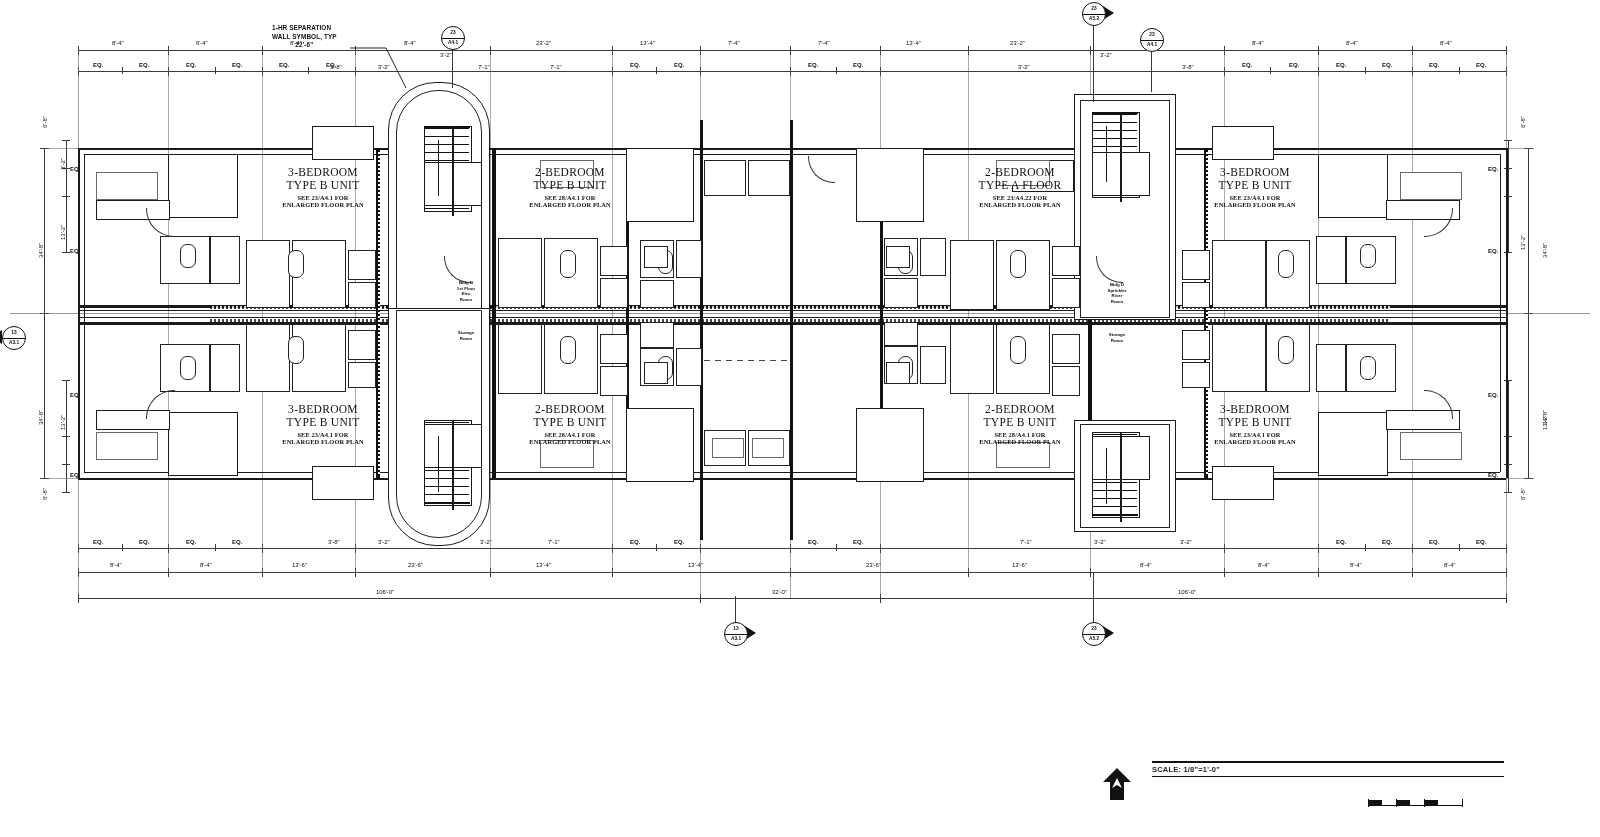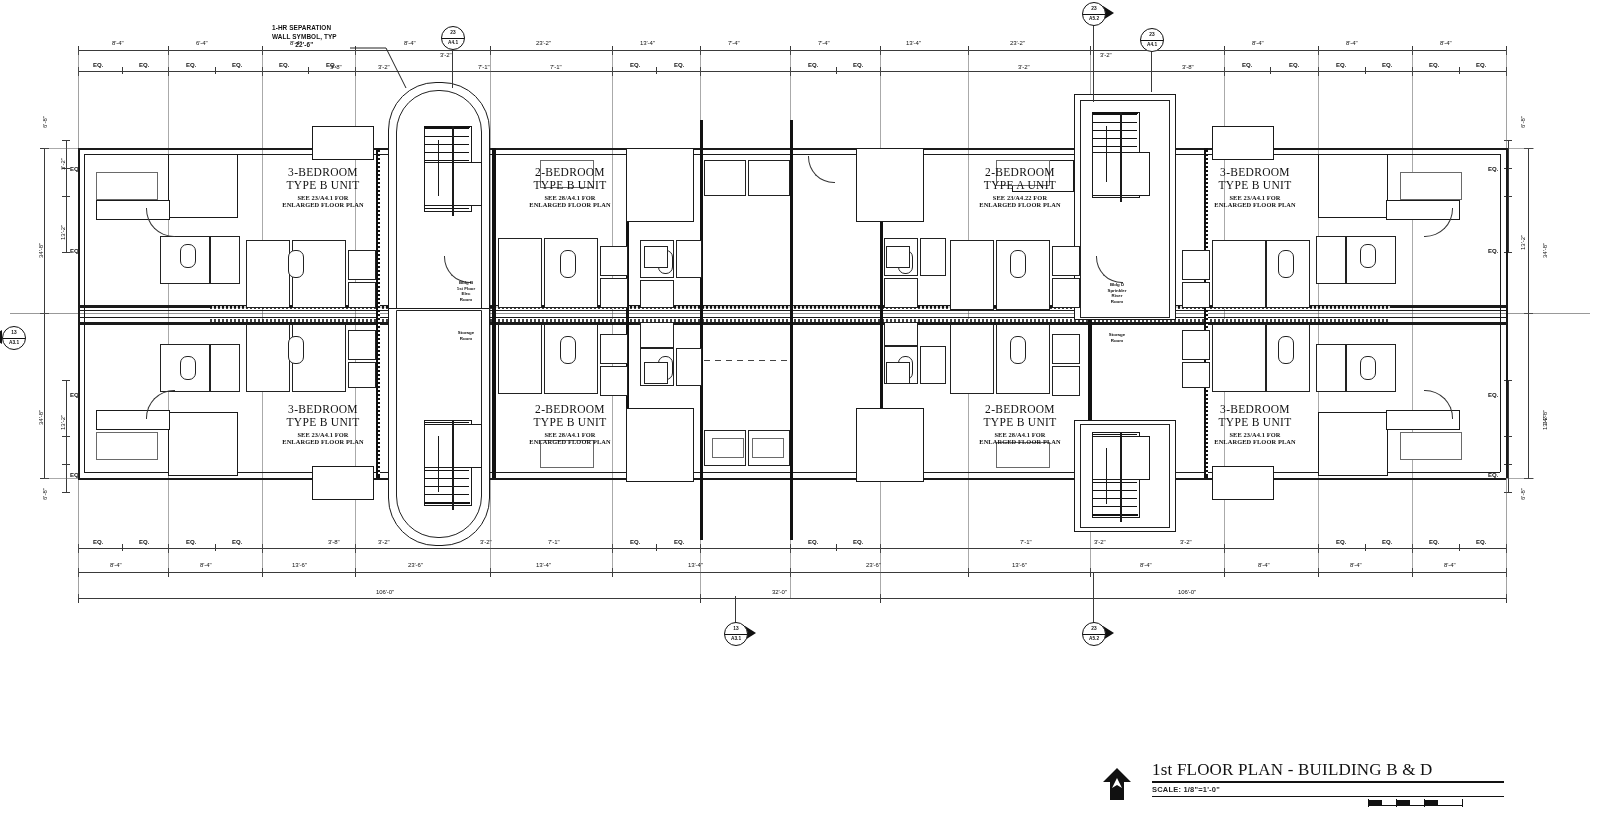--- a/index.html
+++ b/index.html
@@ -572,21 +572,21 @@
 
   <div class="unit-label" style="left:495px;top:166px;width:150px;">
     <div class="l1">2-BEDROOM</div>
     <div class="l2">TYPE B UNIT</div>
     <div class="l3">SEE 28/A4.1 FOR</div>
     <div class="l4">ENLARGED FLOOR PLAN</div>
   </div>
 
   <div class="unit-label" style="left:945px;top:166px;width:150px;">
     <div class="l1">2-BEDROOM</div>
-    <div class="l2">TYPE A UNIT</div>
+    <div class="l2">TYPE A FLOOR</div>
     <div class="l3">SEE 23/A4.22 FOR</div>
     <div class="l4">ENLARGED FLOOR PLAN</div>
   </div>
 
   <div class="unit-label" style="left:1180px;top:166px;width:150px;">
     <div class="l1">3-BEDROOM</div>
     <div class="l2">TYPE B UNIT</div>
     <div class="l3">SEE 23/A4.1 FOR</div>
     <div class="l4">ENLARGED FLOOR PLAN</div>
   </div>
@@ -693,21 +693,20 @@
   </div>
   <div class="arrow ar-r" style="left:1103px;top:626px;"></div>
   <div class="ln v thin" style="left:1093px;top:572px;height:52px;"></div>
 
   <svg class="nrow" viewBox="0 0 34 40">
     <path d="M17 2 L31 16 L24 16 L24 34 L10 34 L10 16 L3 16 Z" fill="#111"></path>
     <path d="M17 12 L22 22 L17 19 L12 22 Z" fill="#fff"></path>
   </svg>
 
   <div id="title">
-    <div class="ttxt" style="margin-left:52px;">1st FLOOR PLAN - BUILDING B &amp; D</div>
     <div class="trule" style="margin-left:52px;"></div>
     <div class="stxt" style="margin-left:52px;">SCALE: 1/8"=1'-0"</div>
     <div class="trule2" style="margin-left:52px;"></div>
   </div>
 
   <div class="scalebar">
     <div class="sb-base" style="left:0;top:8px;width:94px;"></div>
     <div class="sb-seg" style="left:0;top:3px;width:14px;"></div>
     <div class="sb-seg" style="left:28px;top:3px;width:14px;"></div>
     <div class="sb-seg" style="left:56px;top:3px;width:14px;"></div>

